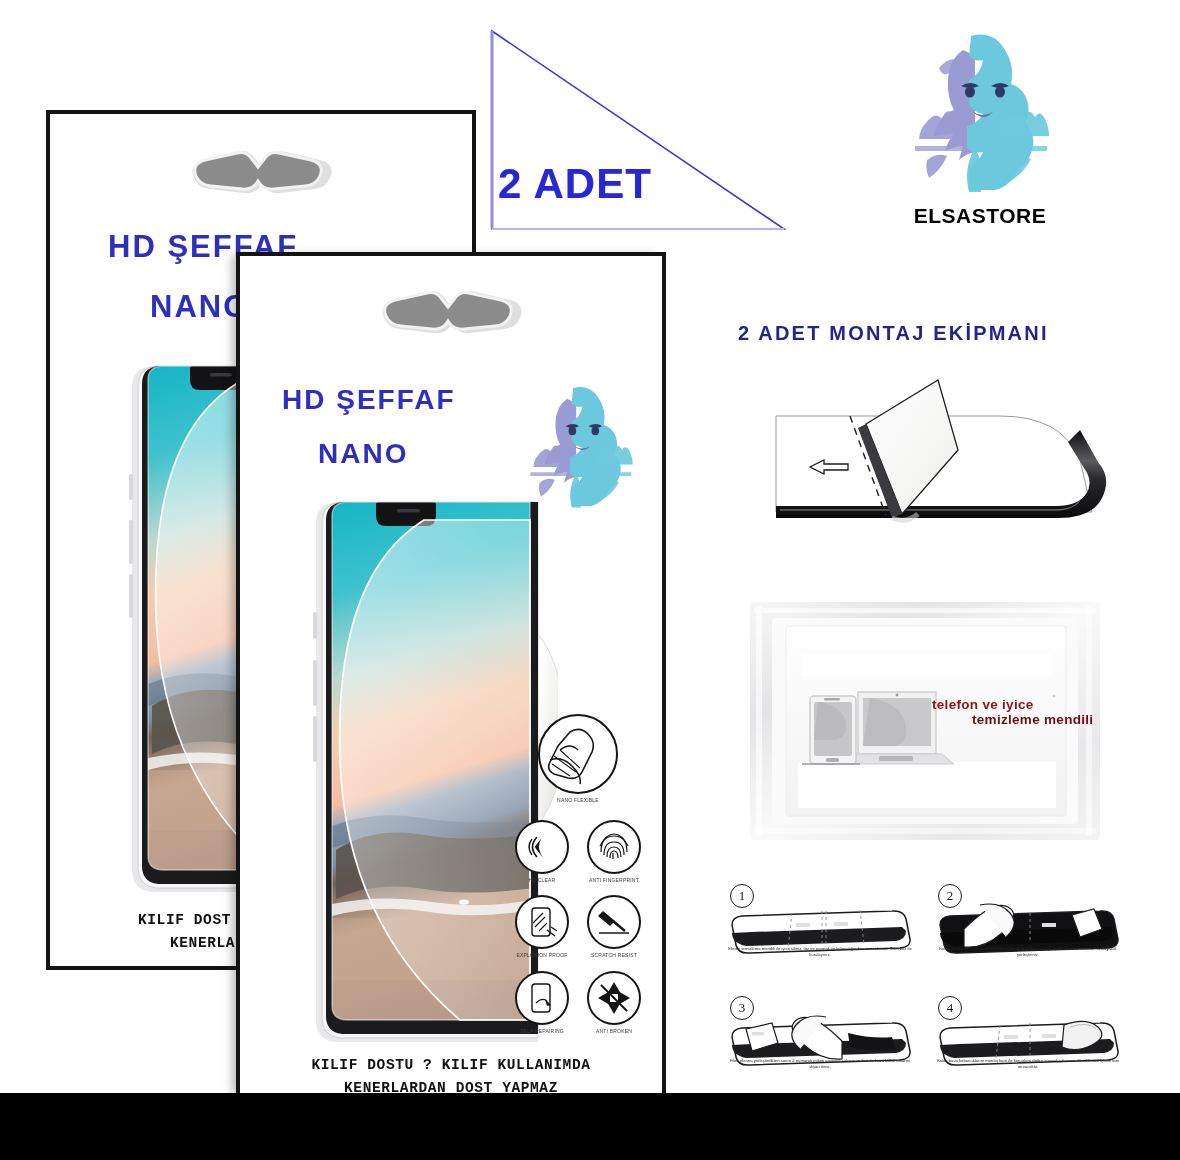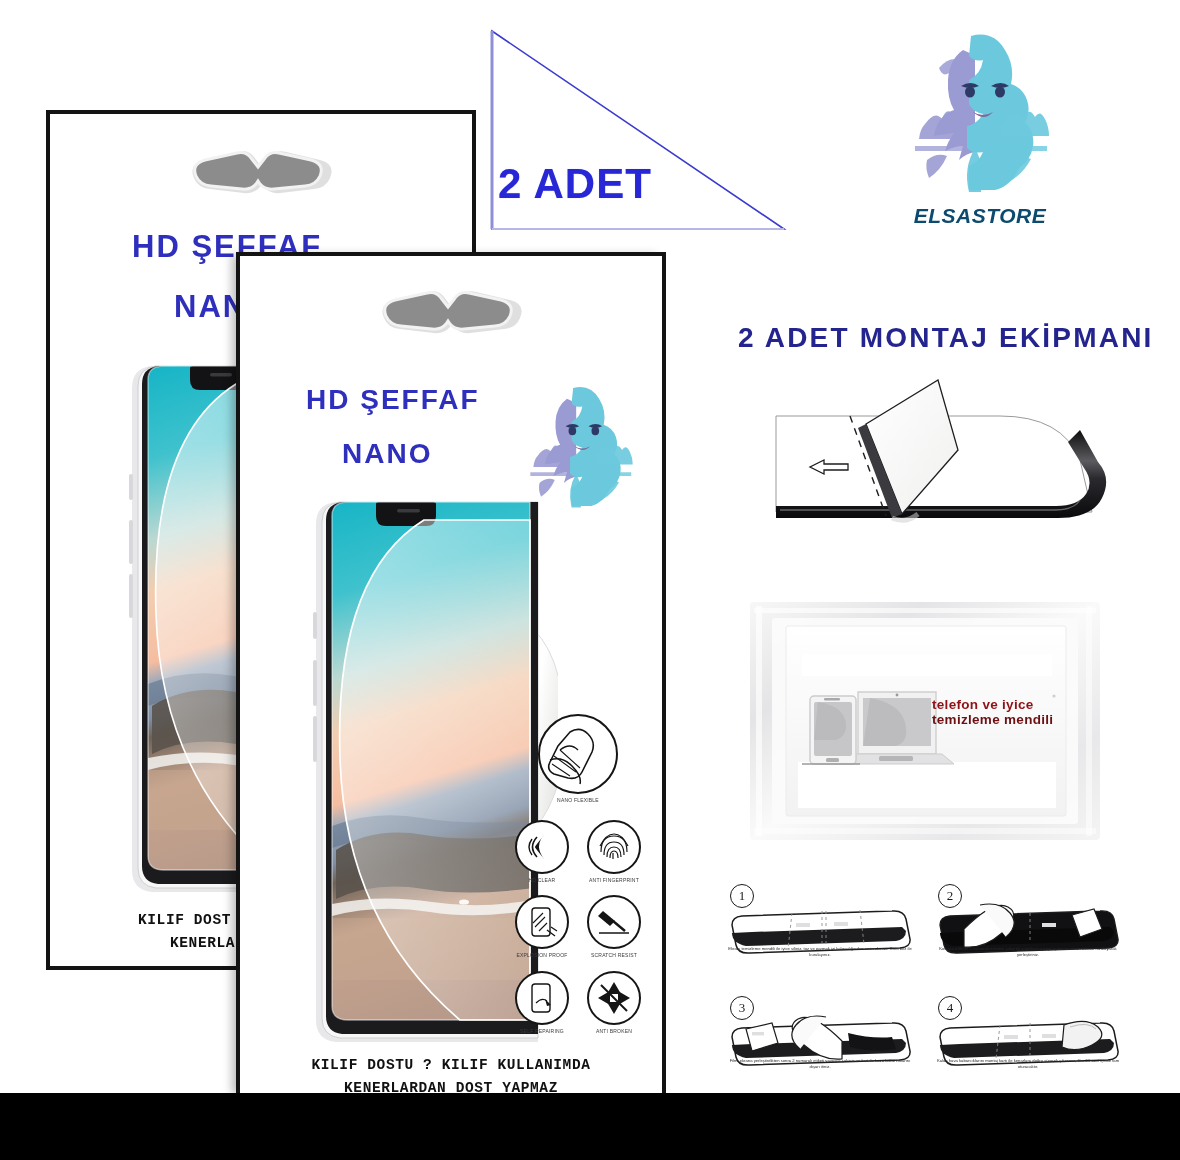--- a/index.html
+++ b/index.html
@@ -25,40 +25,39 @@
     color:#2727d6;z-index:6;white-space:nowrap;
     text-shadow:0 0 1px #b9b9ee;
   }
 
   
   .brand{position:absolute;left:880px;top:28px;width:200px;height:230px;z-index:6;text-align:center;}
   .brand-mark{width:150px;height:170px;margin:0 auto;display:block;}
   .brand-name{
     font-family:"Liberation Sans",sans-serif;
     font-weight:bold;font-size:21px;letter-spacing:.5px;
-    color:#0c4a6e;margin-top:6px;font-style:italic;
+    color:#000000;margin-top:6px;
   }
 
   
   .pack{position:absolute;background:#fff;border:4px solid #131313;box-sizing:border-box;}
   .pack-back{left:46px;top:110px;width:430px;height:860px;z-index:10;}
   .pack-front{left:236px;top:252px;width:430px;height:845px;z-index:20;
               box-shadow:-7px 0 9px -3px rgba(0,0,0,.28);}
 
   
   .hang{position:absolute;width:148px;height:60px;left:50%;transform:translateX(-50%);}
   .hang svg{display:block;width:100%;height:100%;}
 
   
   .pk-title{
     position:absolute;width:100%;text-align:center;
     font-family:"Liberation Sans",sans-serif;
     font-weight:bold;color:#2f2fbe;
     letter-spacing:2px;
-    margin-left:24px;
   }
   .pack-back .pk-l1{top:115px;font-size:31px;text-align:left;padding-left:58px;}
   .pack-back .pk-l2{top:175px;font-size:31px;text-align:left;padding-left:100px;}
   .pack-front .pk-l1{top:128px;font-size:28px;text-align:left;padding-left:42px;}
   .pack-front .pk-l2{top:182px;font-size:28px;text-align:left;padding-left:78px;}
 
   .pk-mark{position:absolute;width:120px;height:130px;}
   .pack-front .pk-mark{right:22px;top:126px;}
 
   
@@ -90,35 +89,35 @@
     font-size:5px;color:#3a3a3a;text-align:center;margin-top:3px;
     line-height:6.5px;letter-spacing:.2px;
     filter:blur(.45px);
     max-width:64px;
   }
 
   
   .montaj-title{
     position:absolute;left:738px;top:322px;
     font-family:"Liberation Sans",sans-serif;
-    font-weight:bold;font-size:28px;letter-spacing:2.2px;
+    font-weight:bold;font-size:20px;letter-spacing:2.2px;
     color:#24248e;white-space:nowrap;z-index:6;
   }
   .tool-illu{position:absolute;left:762px;top:368px;width:365px;height:200px;z-index:5;}
   .tool-illu svg{display:block;width:100%;height:100%;}
 
   .wipe{position:absolute;left:742px;top:592px;width:365px;height:258px;z-index:5;}
   .wipe svg{display:block;width:100%;height:100%;}
   .wipe-text{
     position:absolute;left:932px;top:697px;z-index:7;
     font-family:"Liberation Sans",sans-serif;
     font-weight:bold;font-size:13.5px;line-height:15px;
     color:#8e1216;letter-spacing:.3px;
   }
-  .wipe-text .l2{color:#6d1014;}
+  .wipe-text .l2{color:#6d1014;margin-left:40px;}
 
   .steps{position:absolute;left:722px;top:882px;width:404px;height:215px;z-index:5;}
   .step{position:absolute;width:196px;height:104px;}
   .step svg{display:block;width:100%;height:100%;}
   .step-num{
     position:absolute;left:8px;top:2px;width:22px;height:22px;
     border:1.6px solid #1a1a1a;border-radius:50%;
     font-family:"Liberation Serif",serif;font-size:13px;
     display:flex;align-items:center;justify-content:center;color:#1a1a1a;
     background:#fff;

